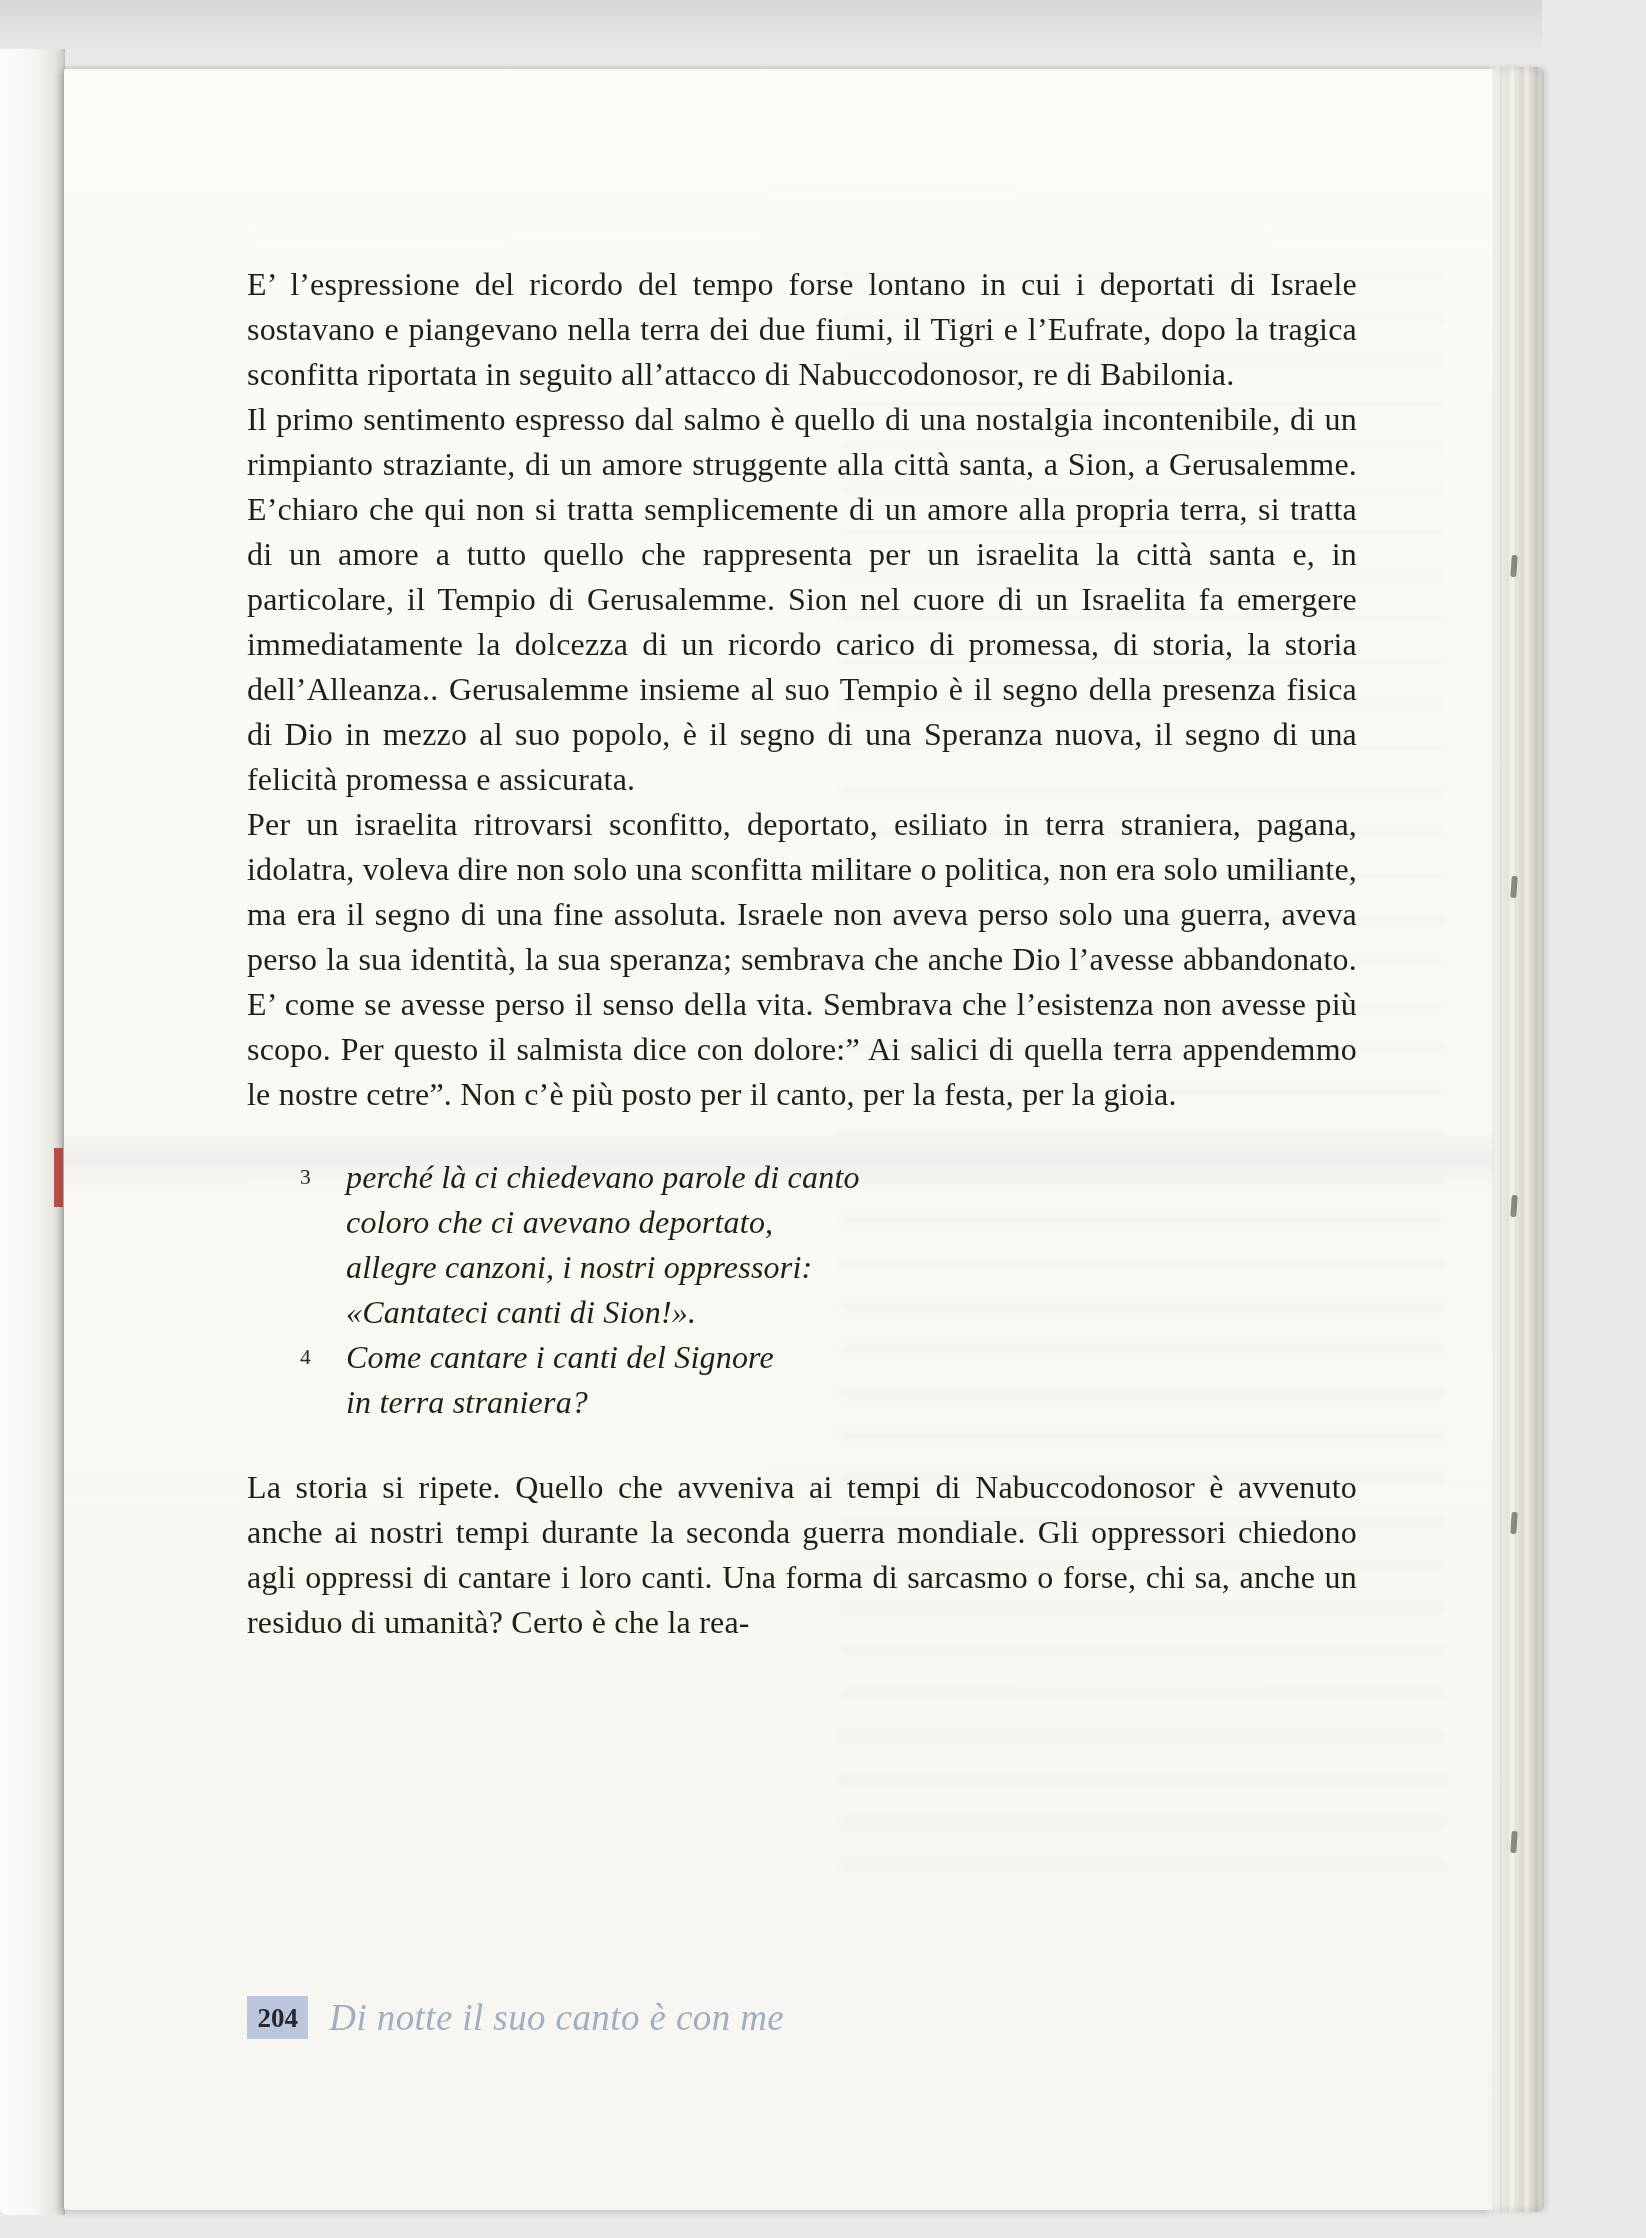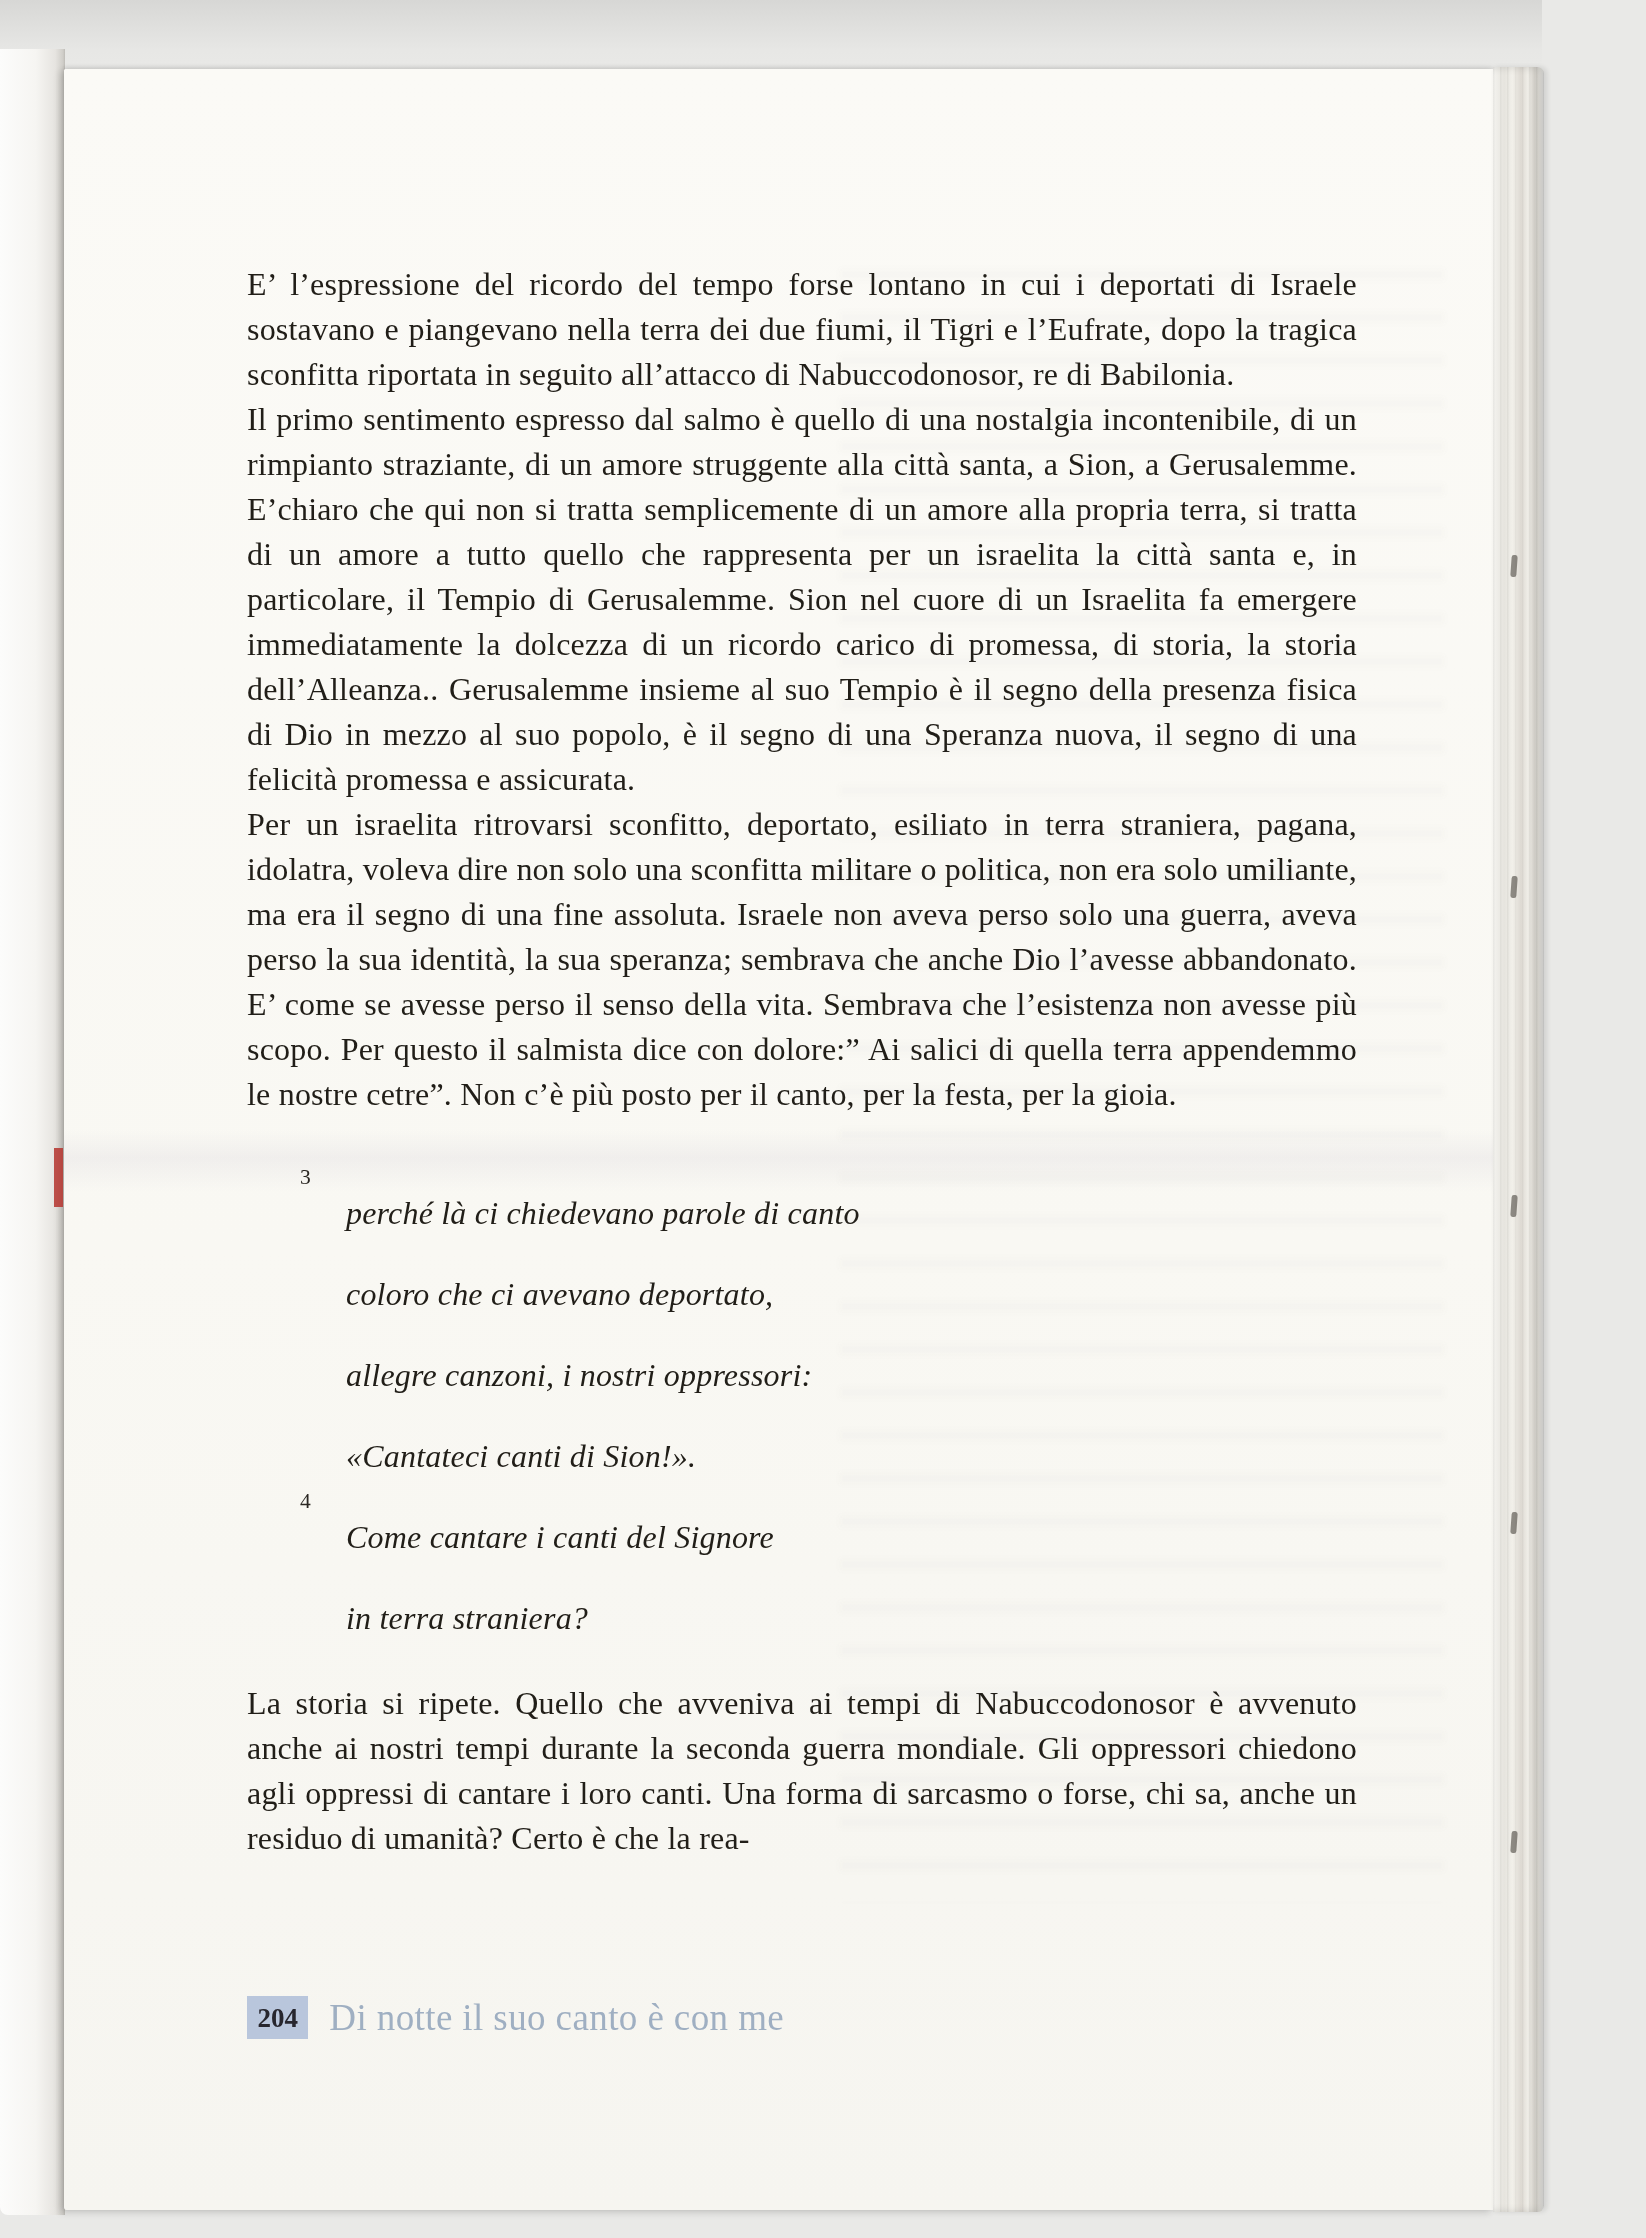--- a/index.html
+++ b/index.html
@@ -91,41 +91,42 @@
   }
   .vnum {
     font-style: normal;
     font-size: 21.5px;
     line-height: 45px;
     width: 46px;
     flex: 0 0 46px;
     color: #2a2722;
   }
   .vlines { flex: 1; }
-  .vline { line-height: 45px; margin-top: 36px; }
+  .vline { line-height: 45px; }
 
   
   .footer {
     position: absolute;
     left: 183px; top: 1927px;
     display: flex;
     align-items: flex-end;
   }
   .pnum {
     display: inline-block;
     background: #b9c6dc;
     color: #27262e;
     font-size: 27px;
     font-weight: bold;
     line-height: 1;
     padding: 8.8px 10.4px 7.2px;
     text-align: center;
   }
   .running-title {
     margin-left: 21px;
+    font-style: italic;
     font-size: 37px;
     color: #9fafc2;
     letter-spacing: 0.4px;
   }
 
   
   .red-mark {
     position: absolute;
     left: 54px; top: 1148px;
     width: 8.8px; height: 59px;

